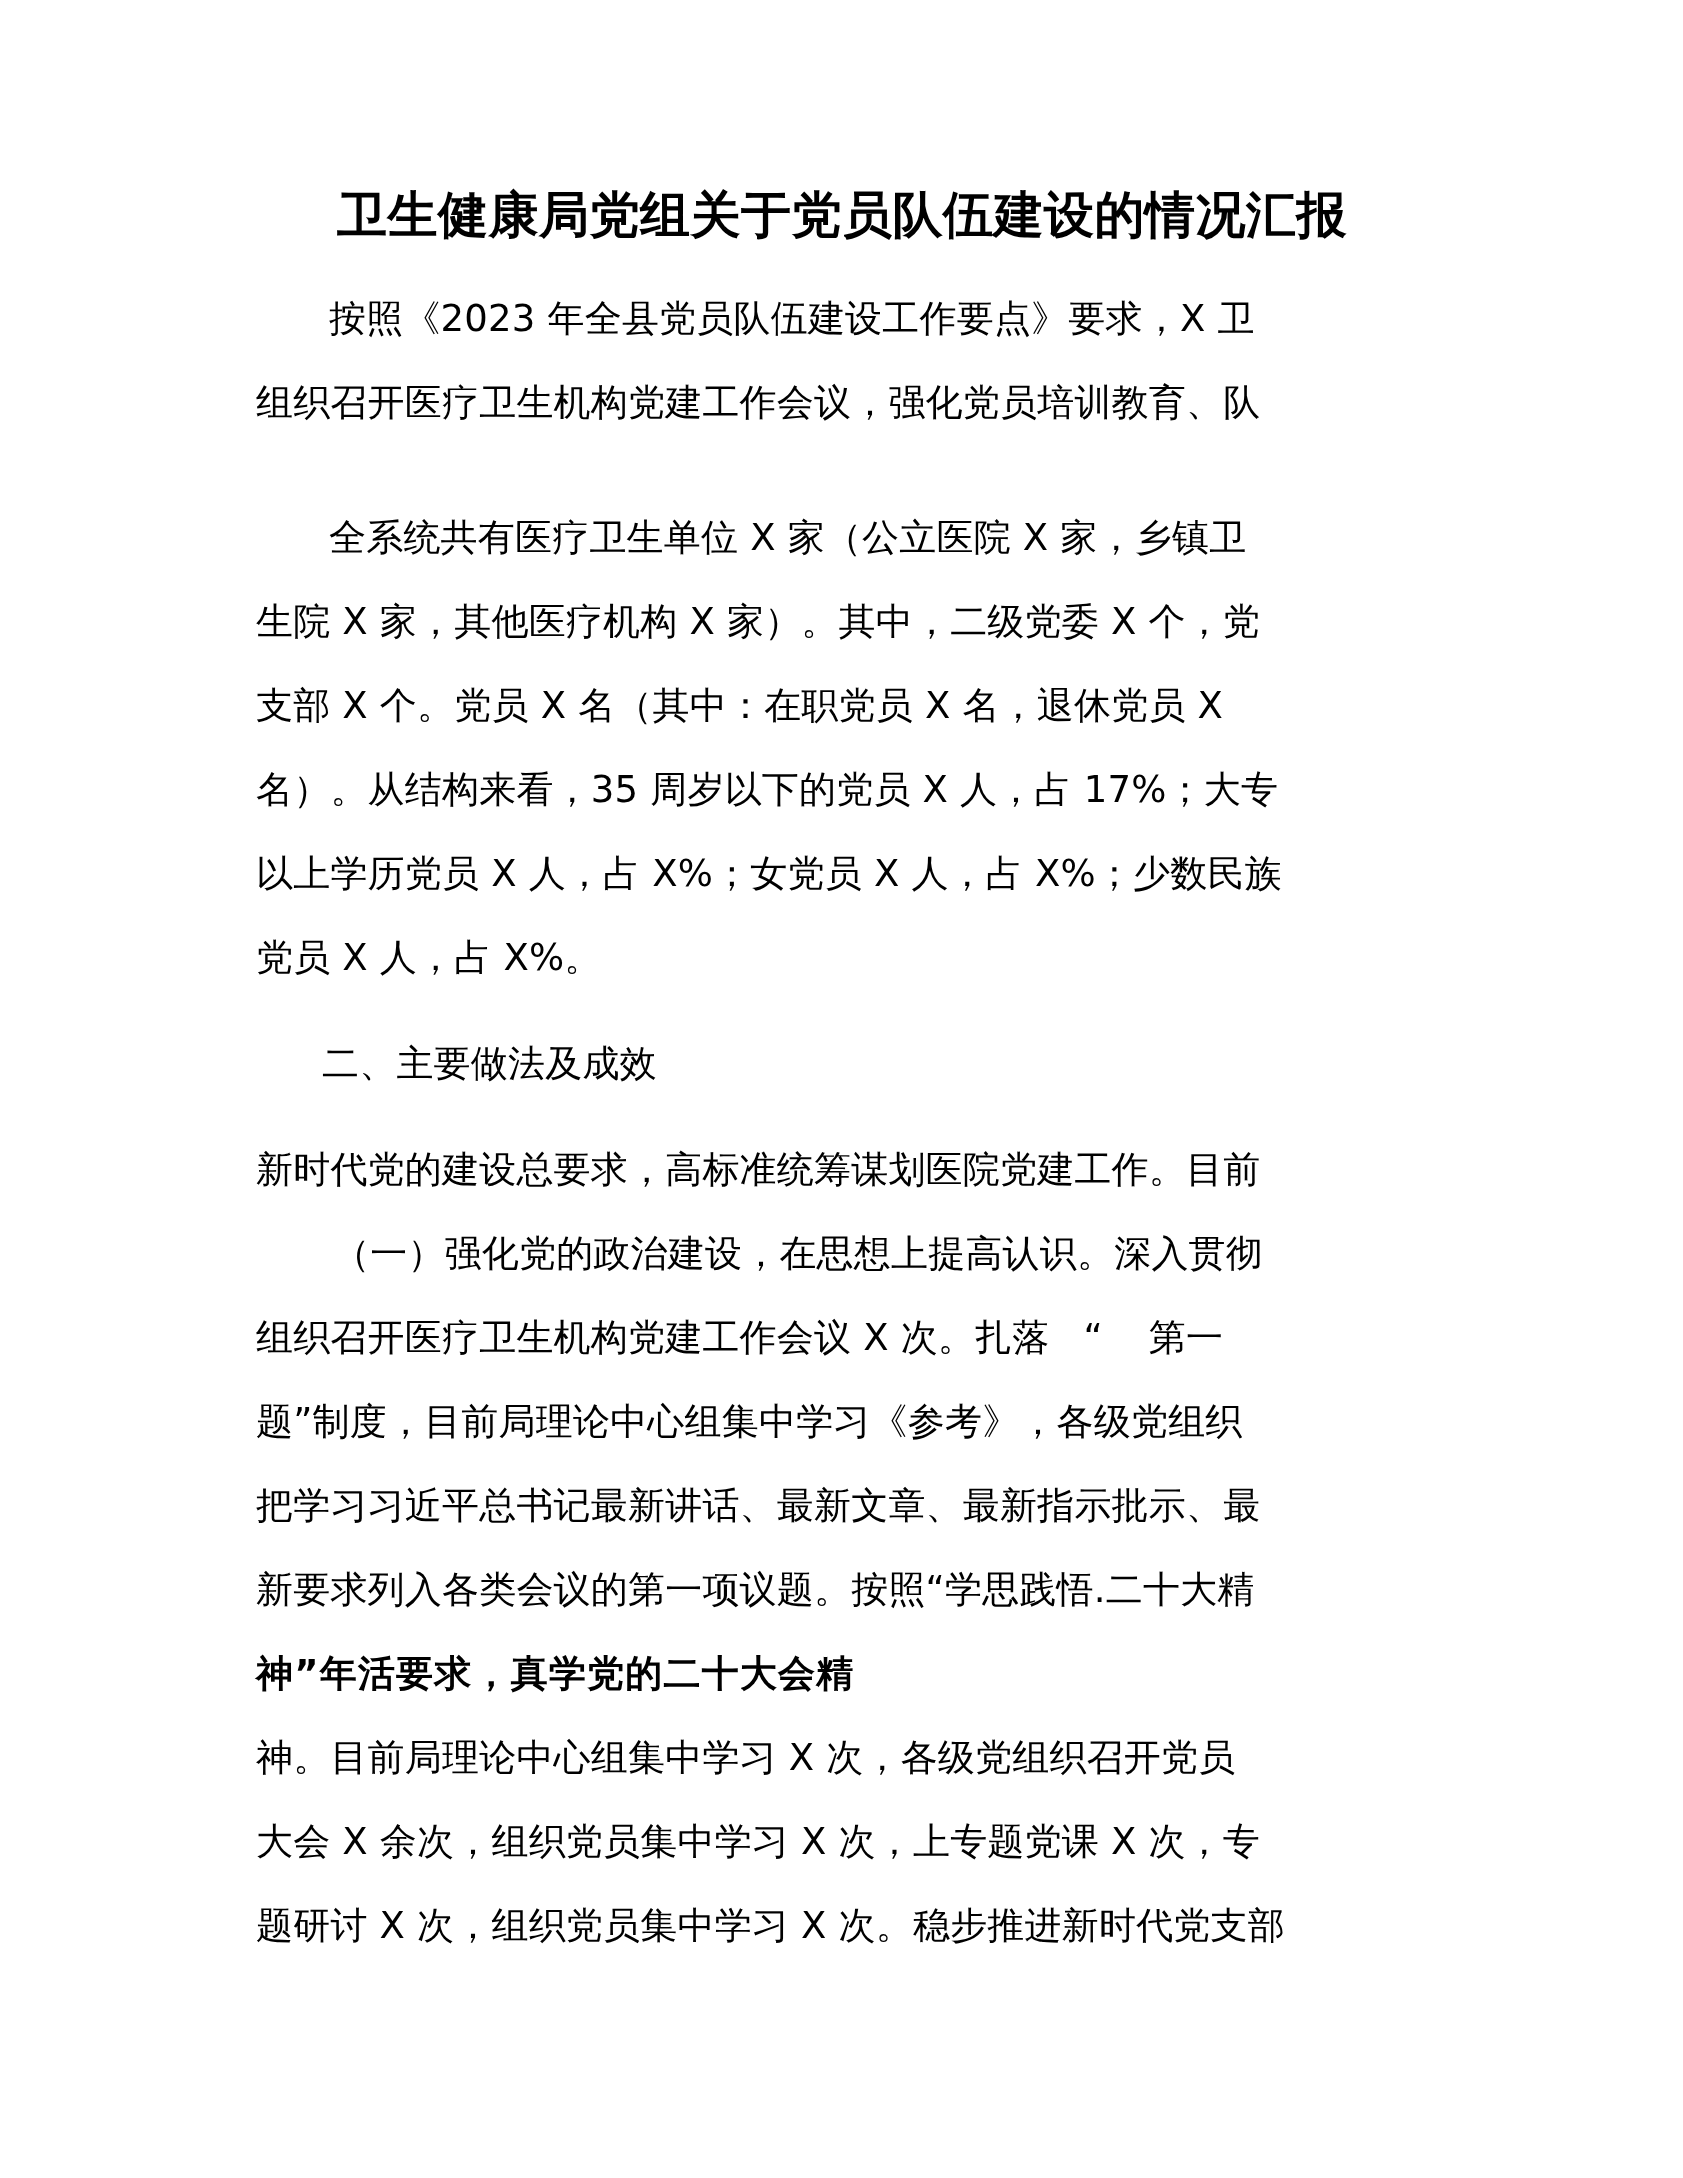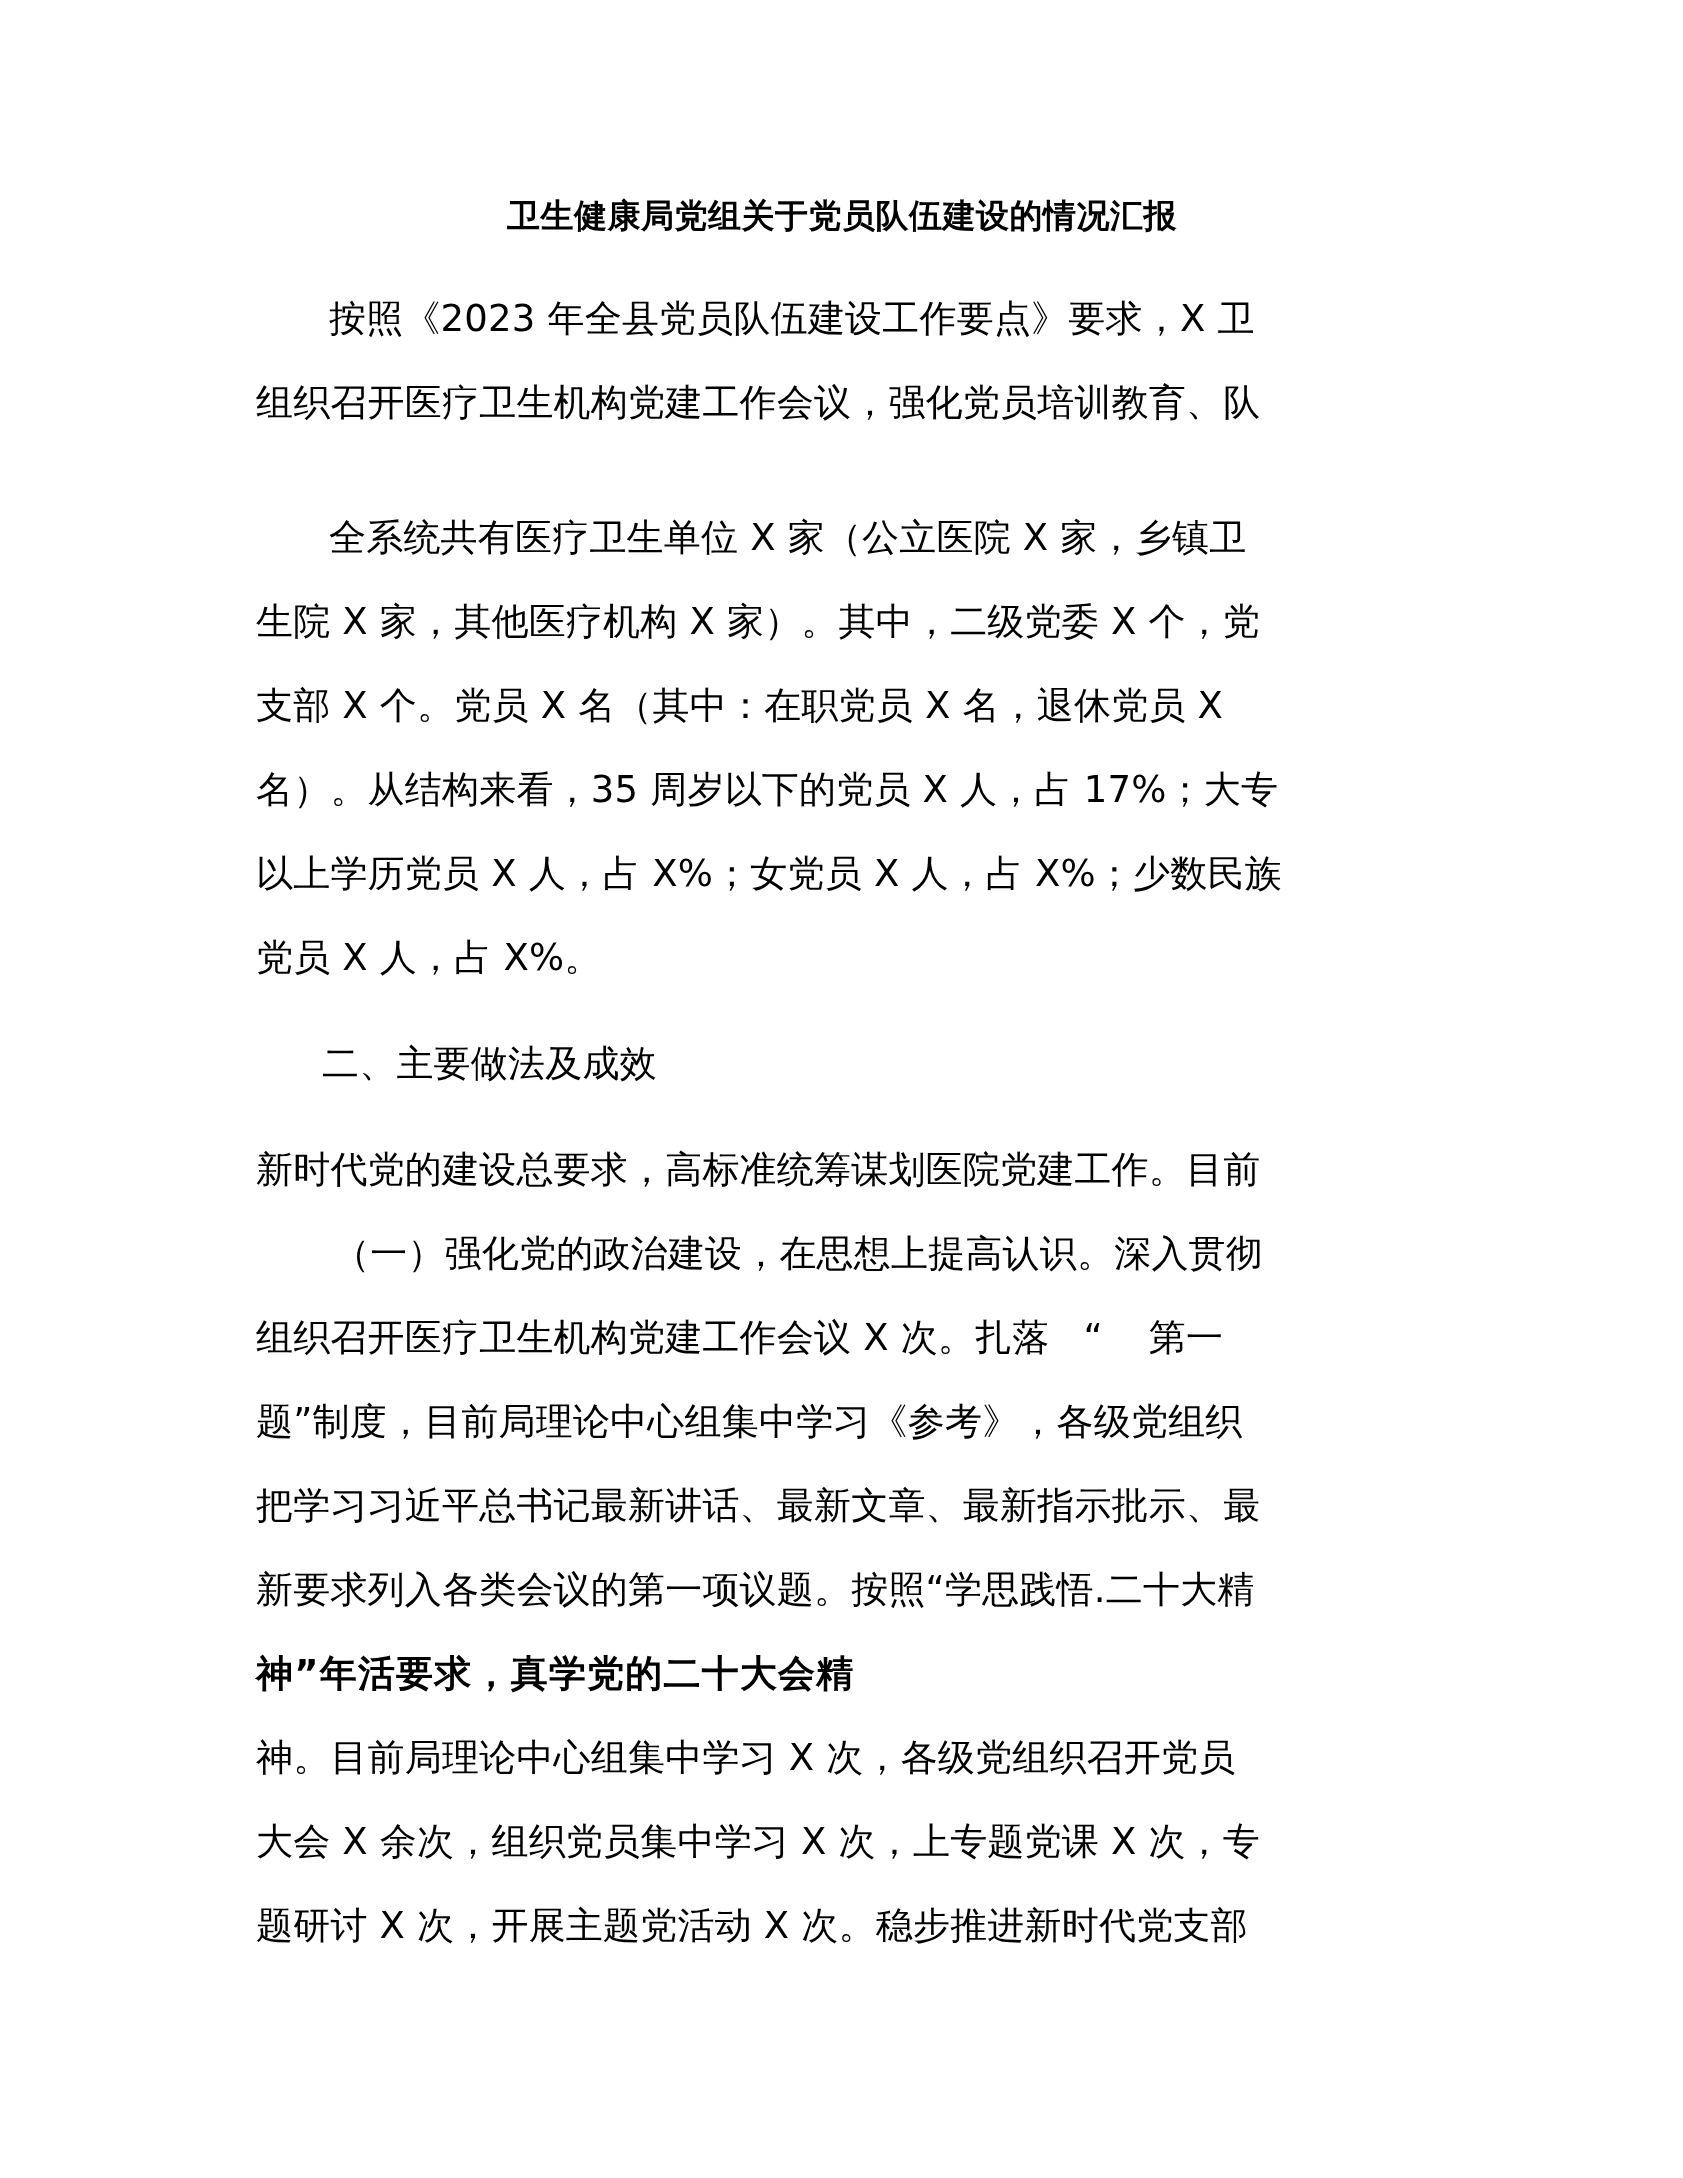--- a/index.html
+++ b/index.html
@@ -19,21 +19,21 @@
     overflow: hidden;
     box-sizing: border-box;
   }
   .content {
     position: absolute;
     left: 249px;
     top: 0;
     width: 1186px;
   }
   .doc-title {
-    font-size: 33px;
+    font-size: 50px;
     font-weight: bold;
     line-height: 63px;
     text-align: center;
     letter-spacing: 0.5px;
     margin: 0;
     padding-top: 184px;
     white-space: nowrap;
   }
   .para {
     font-size: 37px;
@@ -105,17 +105,17 @@
     </p>
     <p class="para nowrap-line">
       <span>组织召开医疗卫生机构党建工作会议 X 次。扎落</span><span class="wide-gap"></span><span>“</span><span class="wide-gap-2"></span><span>第一</span>
     </p>
     <p class="para nowrap-line">题”制度，目前局理论中心组集中学习《参考》，各级党组织</p>
     <p class="para nowrap-line">把学习习近平总书记最新讲话、最新文章、最新指示批示、最</p>
     <p class="para nowrap-line">新要求列入各类会议的第一项议题。按照“学思践悟.二十大精</p>
     <p class="para nowrap-line emphasis">神”年活要求，真学党的二十大会精</p>
     <p class="para nowrap-line">神。目前局理论中心组集中学习 X 次，各级党组织召开党员</p>
     <p class="para nowrap-line">大会 X 余次，组织党员集中学习 X 次，上专题党课 X 次，专</p>
-    <p class="para nowrap-line">题研讨 X 次，开展主题党活动 X 次。稳步推进新时代党支部</p>
+    <p class="para nowrap-line">题研讨 X 次，组织党员集中学习 X 次。稳步推进新时代党支部</p>
 
   </div>
 </div>
 
 
 </body></html>

